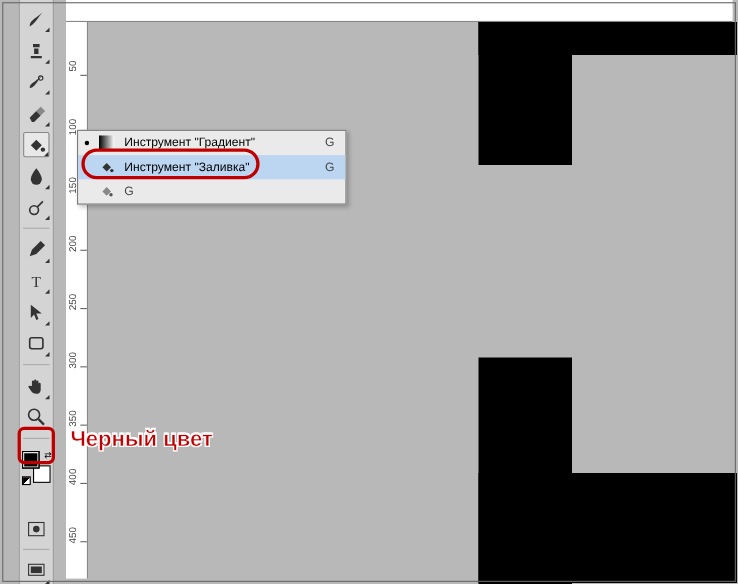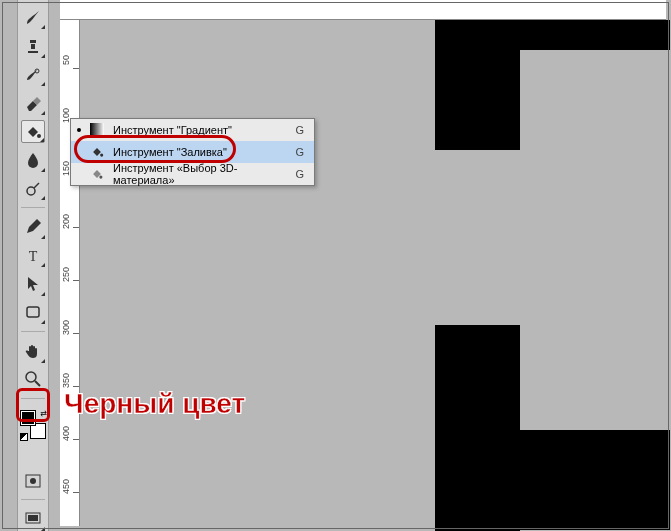--- a/index.html
+++ b/index.html
@@ -195,21 +195,21 @@
     pointer-events: none;
     z-index: 50;
   }
 
   
   .callout-label {
     position: absolute;
     left: 64px;
     top: 388px;
     font-family: Arial, sans-serif;
-    font-size: 28px;
+    font-size: 20px;
     font-weight: bold;
     color: #c00000;
     -webkit-text-stroke: 0.5px #fff;
     text-shadow: 1px 1px 0 #fff, -1px -1px 0 #fff, 1px -1px 0 #fff, -1px 1px 0 #fff;
     pointer-events: none;
     z-index: 50;
   }
 
   
   .frame {
@@ -406,21 +406,20 @@
     <span class="fkey">G</span>
   </div>
   <div class="flyout-item">
     <span class="nodot"></span>
     <span class="ficon">
         <svg width="14" height="14" viewBox="0 0 18 18">
           <path d="M4 9l5-5 5 5-5 5z" fill="#888"></path>
           <circle cx="14" cy="13" r="2" fill="#555"></circle>
         </svg>
       </span>
-    <span class="flabel">Инструмент «Выбор 3D-материала»</span>
     <span class="fkey">G</span>
   </div>
 </div>
 
 <div class="callout-ellipse"></div>
 <div class="callout-sq"></div>
 <div class="callout-label">Черный цвет</div>
 
 <div class="frame"></div>
 

